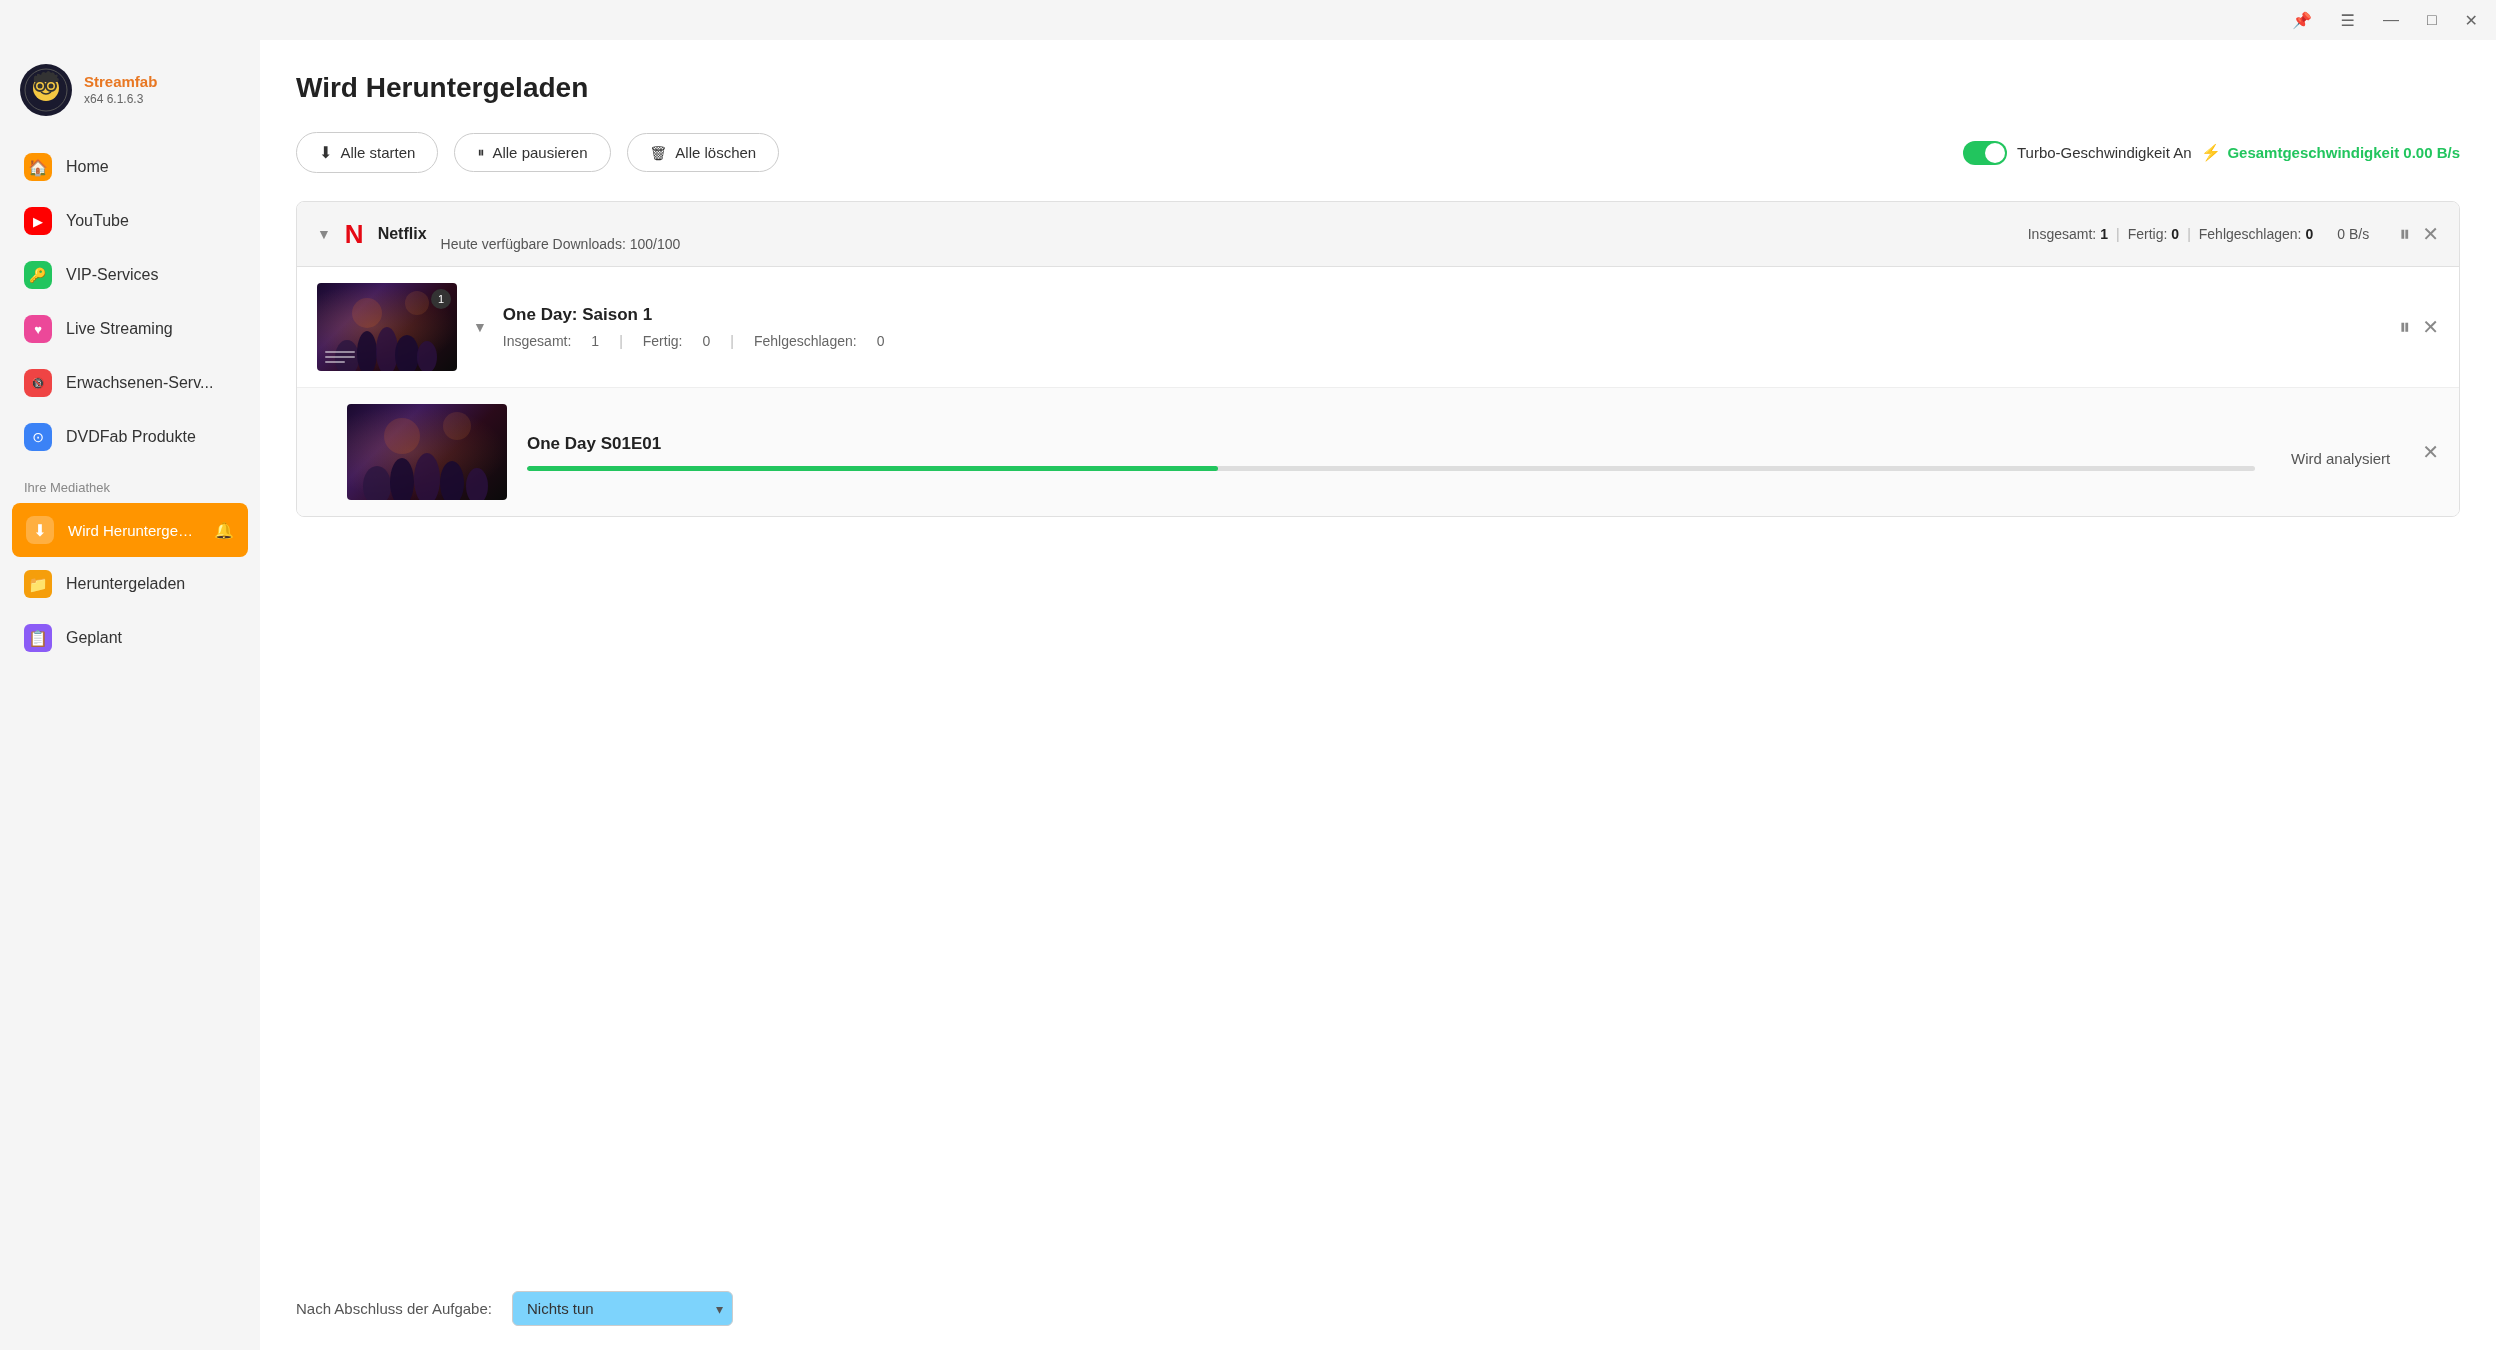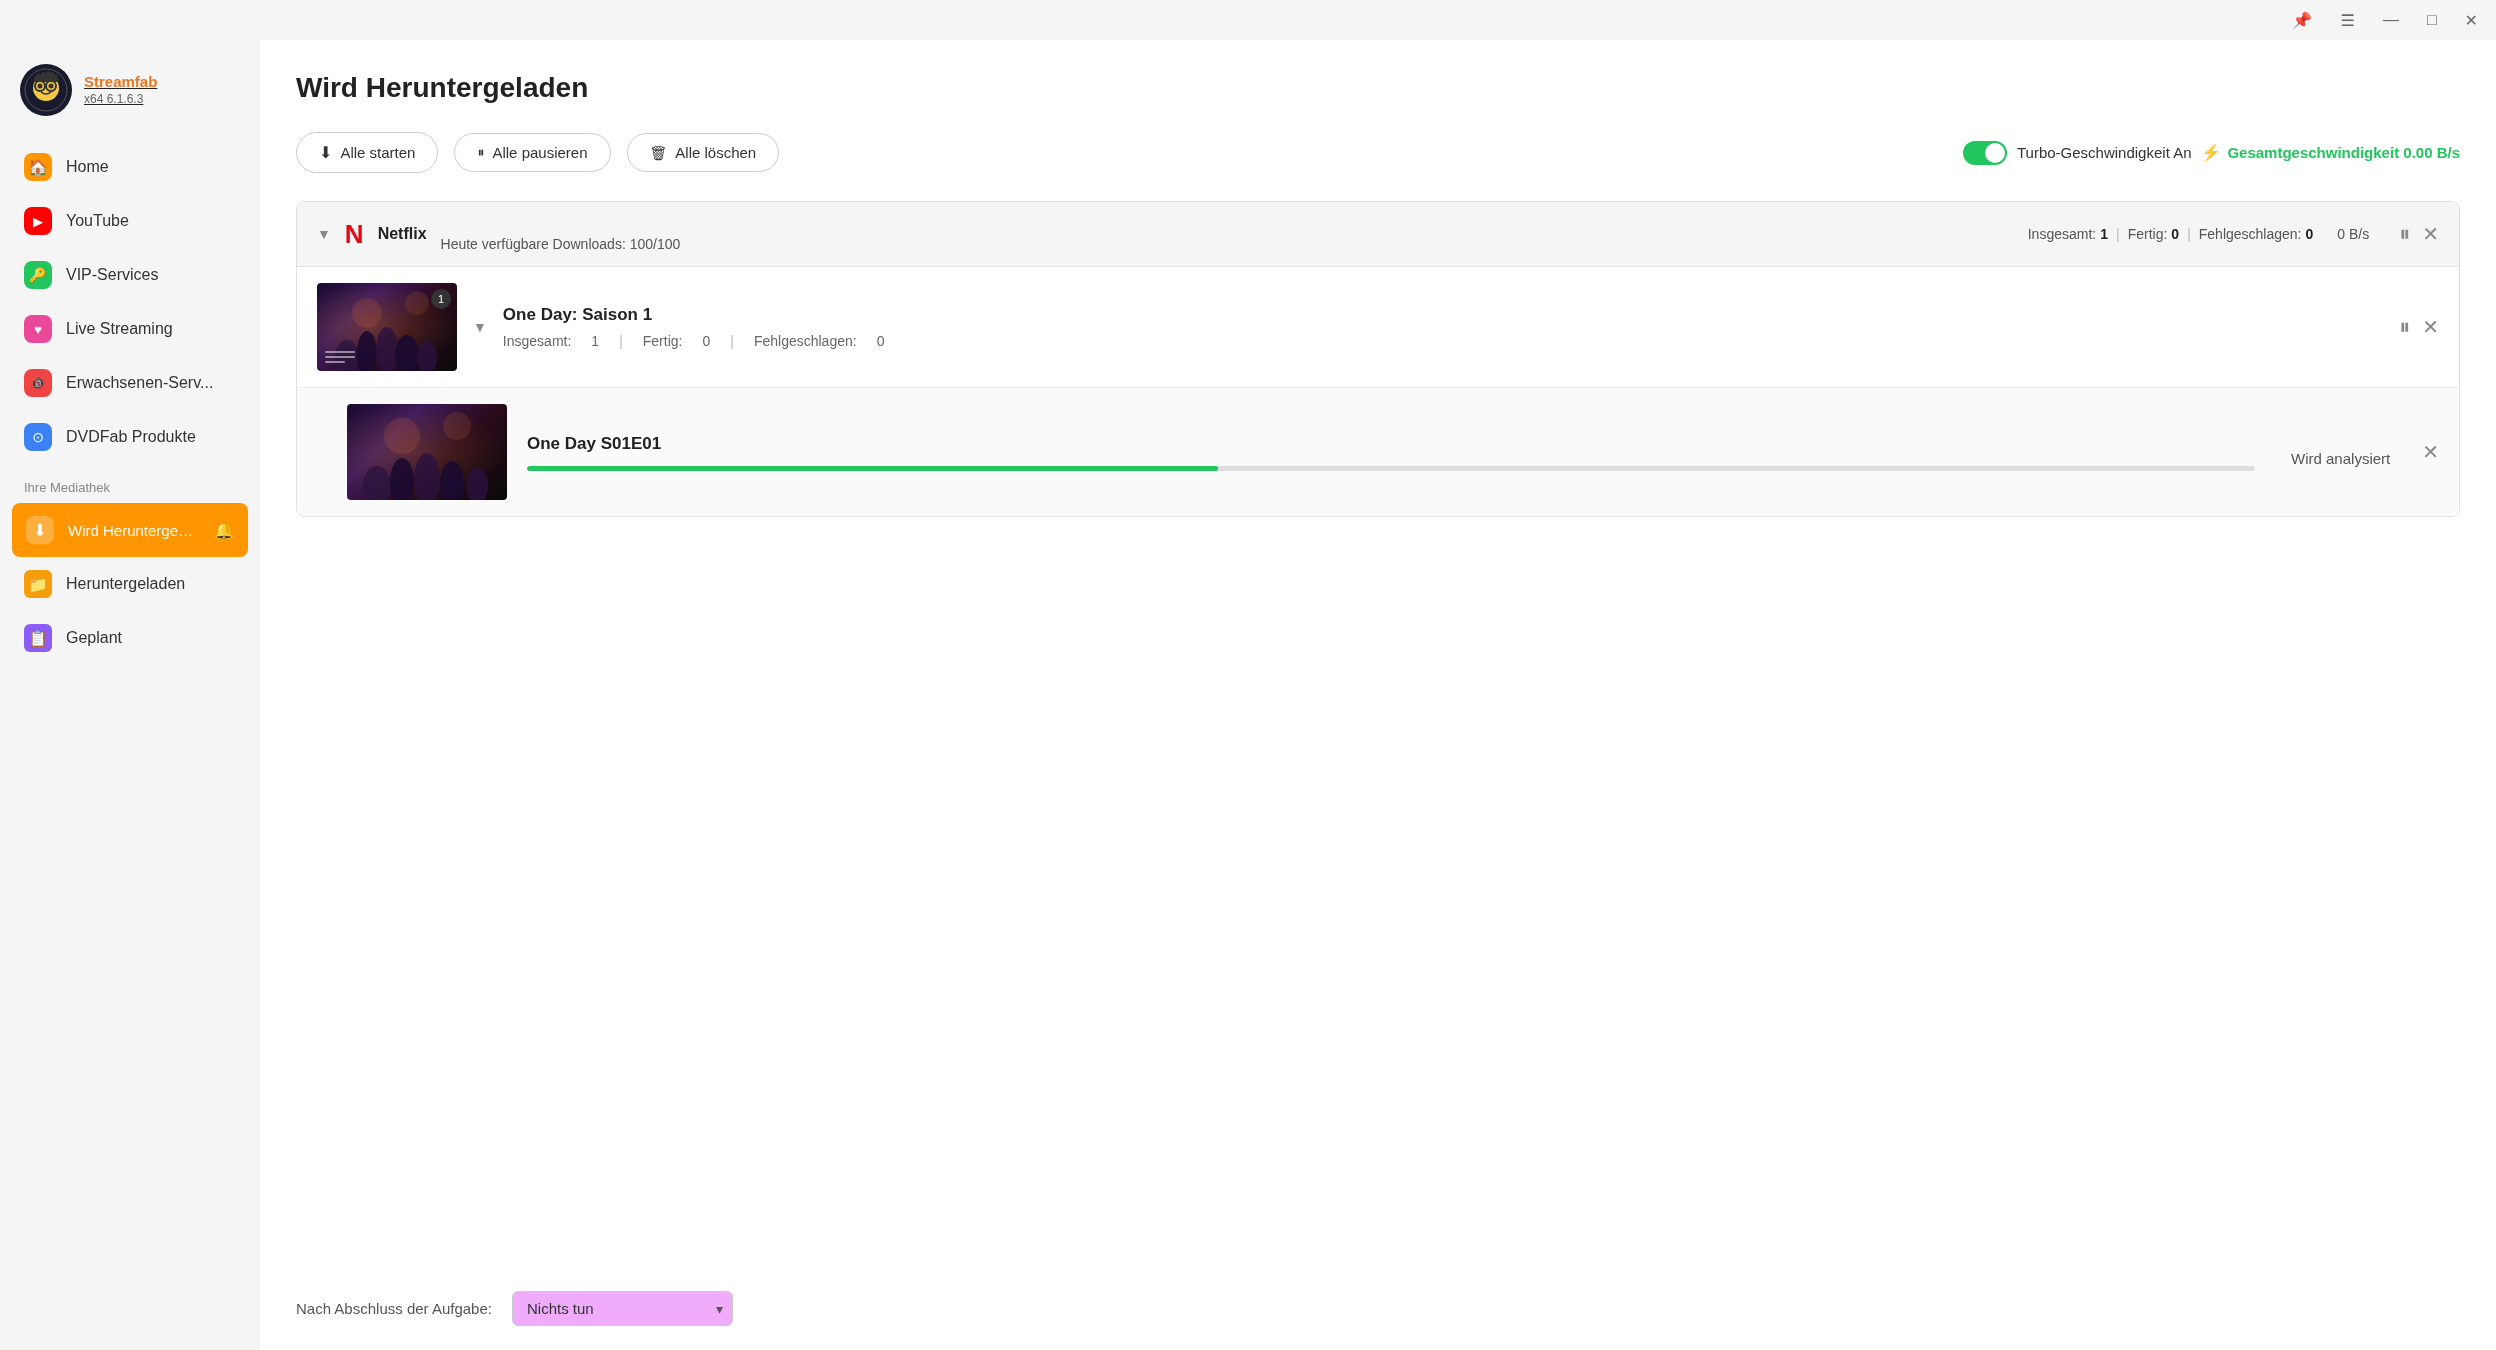--- a/index.html
+++ b/index.html
@@ -42,21 +42,21 @@
       width: 52px;
       height: 52px;
       border-radius: 50%;
       background: #1a1a2e;
       display: flex;
       align-items: center;
       justify-content: center;
       overflow: hidden;
       flex-shrink: 0;
     }
-    .logo-text { font-size: 15px; font-weight: 700; color: #222; line-height: 1.3; text-decoration: underline; }
+    .logo-text { font-size: 15px; font-weight: 700; color: #222; line-height: 1.3; }
     .logo-text span { color: #e87722; }
 
     .nav-item {
       display: flex;
       align-items: center;
       gap: 14px;
       padding: 13px 24px;
       cursor: pointer;
       font-size: 16px;
       color: #333;
@@ -301,21 +301,21 @@
       align-items: center;
       gap: 20px;
     }
     .bottom-label { font-size: 15px; color: #555; }
     .bottom-select {
       padding: 8px 36px 8px 14px;
       border: 1.5px solid #ccc;
       border-radius: 6px;
       font-size: 15px;
       color: #333;
-      background: #f0abfc;
+      background: #7dd3fc;
       cursor: pointer;
       appearance: none;
       min-width: 160px;
       position: relative;
     }
     .select-wrapper { position: relative; display: inline-block; }
     .select-wrapper::after {
       content: '▾';
       position: absolute;
       right: 10px;

